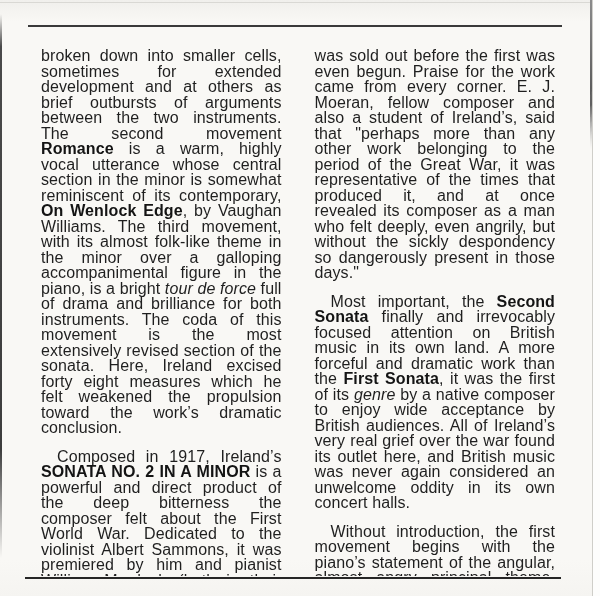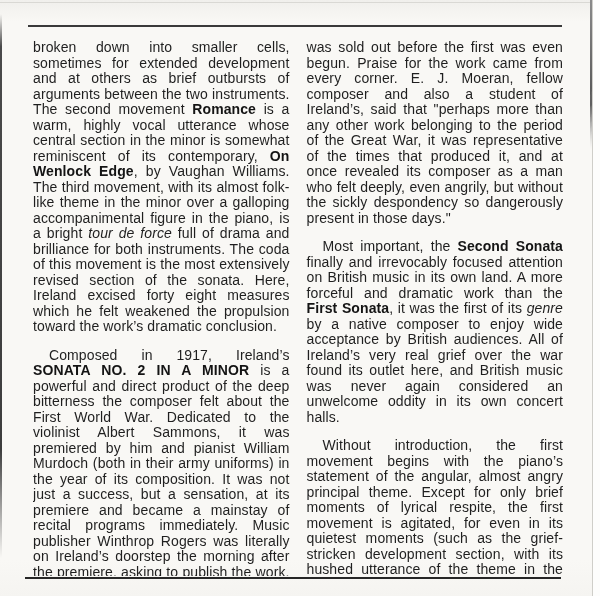--- a/index.html
+++ b/index.html
@@ -35,22 +35,22 @@
   }
   .rule { position: absolute; background: var(--rule, #333); }
   .rule-top    { left: 28px; top: 25px;  width: 534px; height: 2px; background: var(--rule-top, #3a3a3a); }
   .rule-bottom { left: 25px; top: 577px; width: 536px; height: 2px; background: var(--rule-bottom, #262626); }
   .columns {
     position: absolute; left: 33px; top: 40px; width: 530px; height: 536px;
     display: flex; gap: 17px; overflow: hidden;
   }
   .col { flex: 1 1 0; min-width: 0; }
   .col p {
-    margin: 0;
-    font-size: 14px;
+    margin: 8px;
+    font-size: 16px;
     line-height: 15.5px;
     letter-spacing: 0.1px;
     text-align: justify;
     color: var(--text, #1f1f1f);
   }
   .col p + p { margin-top: 13px; }
   .col p.indent { text-indent: 16px; }
   .b { font-weight: bold; color: #141414; }
   .i { font-style: italic; }
 </style>

